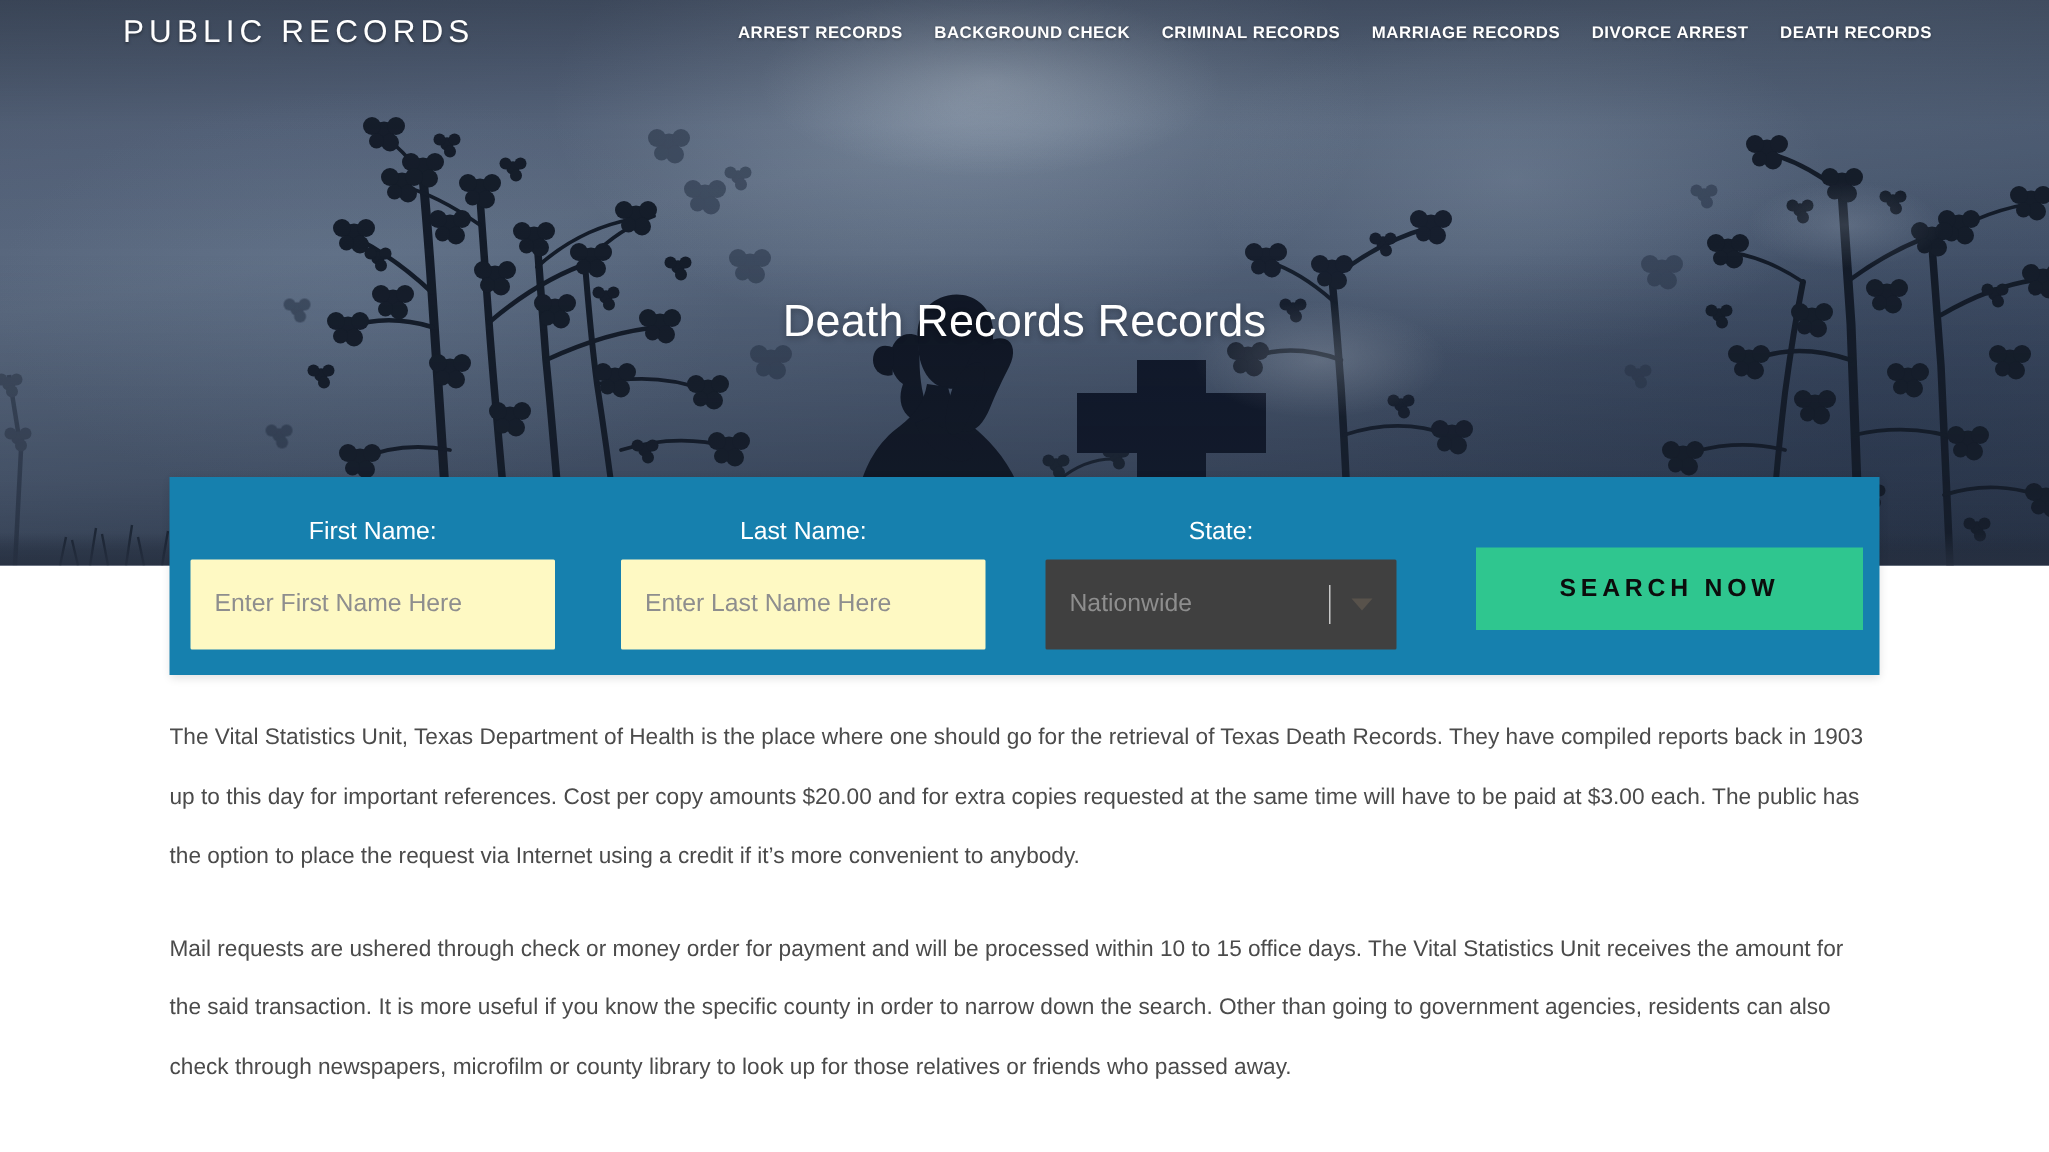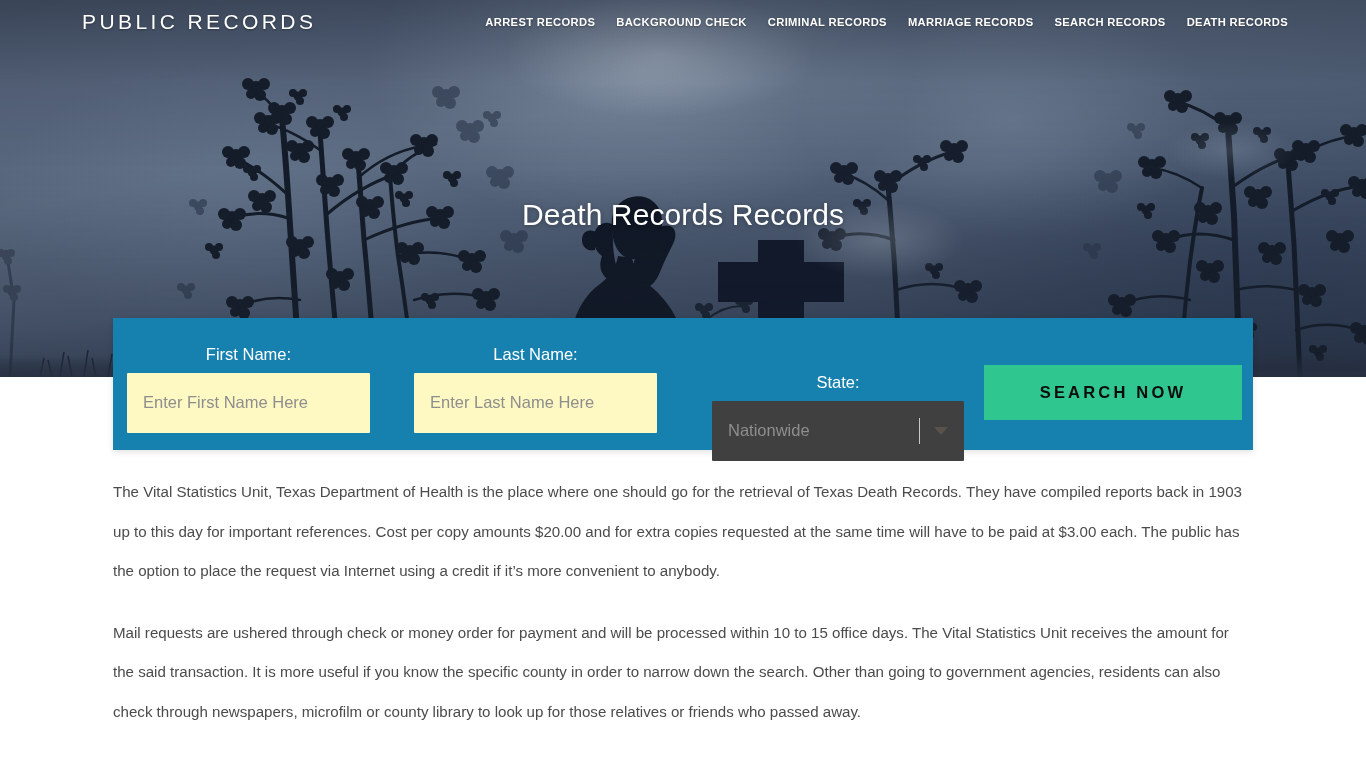--- a/index.html
+++ b/index.html
@@ -127,21 +127,21 @@
     padding: 0 16px;
     font-size: 16.5px;
     color:#444;
     font-family: "Liberation Sans", sans-serif;
     border-radius: 1px;
   }
   .txtinput::placeholder { color:#8e8e8e; opacity:1; }
 
   #grp-first { left: 14px;  top: 28px; width: 243px; }
   #grp-last  { left: 301px; top: 28px; width: 243px; }
-  #grp-state { left: 599px; top: 28px; width: 252px; margin-top: 28px; }
+  #grp-state { left: 584px; top: 28px; width: 234px; }
 
   .selwrap { position:relative; width:100%; }
   .selbox {
     width:100%; height:60px;
     background:#404040;
     display:flex; align-items:center;
     padding-left:16px;
     font-size:16.5px;
     color:#8e8e8e;
     border-radius:1px;
@@ -436,21 +436,21 @@
   <div class="hero-ground"></div>
   <div class="hero-vignette"></div>
 
   <div class="topbar">
     <div class="logo">PUBLIC RECORDS</div>
     <nav class="nav">
       <a href="#">ARREST RECORDS</a>
       <a href="#">BACKGROUND CHECK</a>
       <a href="#">CRIMINAL RECORDS</a>
       <a href="#">MARRIAGE RECORDS</a>
-      <a href="#">SEARCH RECORDS</a>
+      <a href="#">DIVORCE ARREST</a>
       <a href="#">DEATH RECORDS</a>
     </nav>
   </div>
 
   <h1 class="hero-title">Death Records Records</h1>
 </div>
 
 <form class="searchbar">
   <div class="fields">
 

